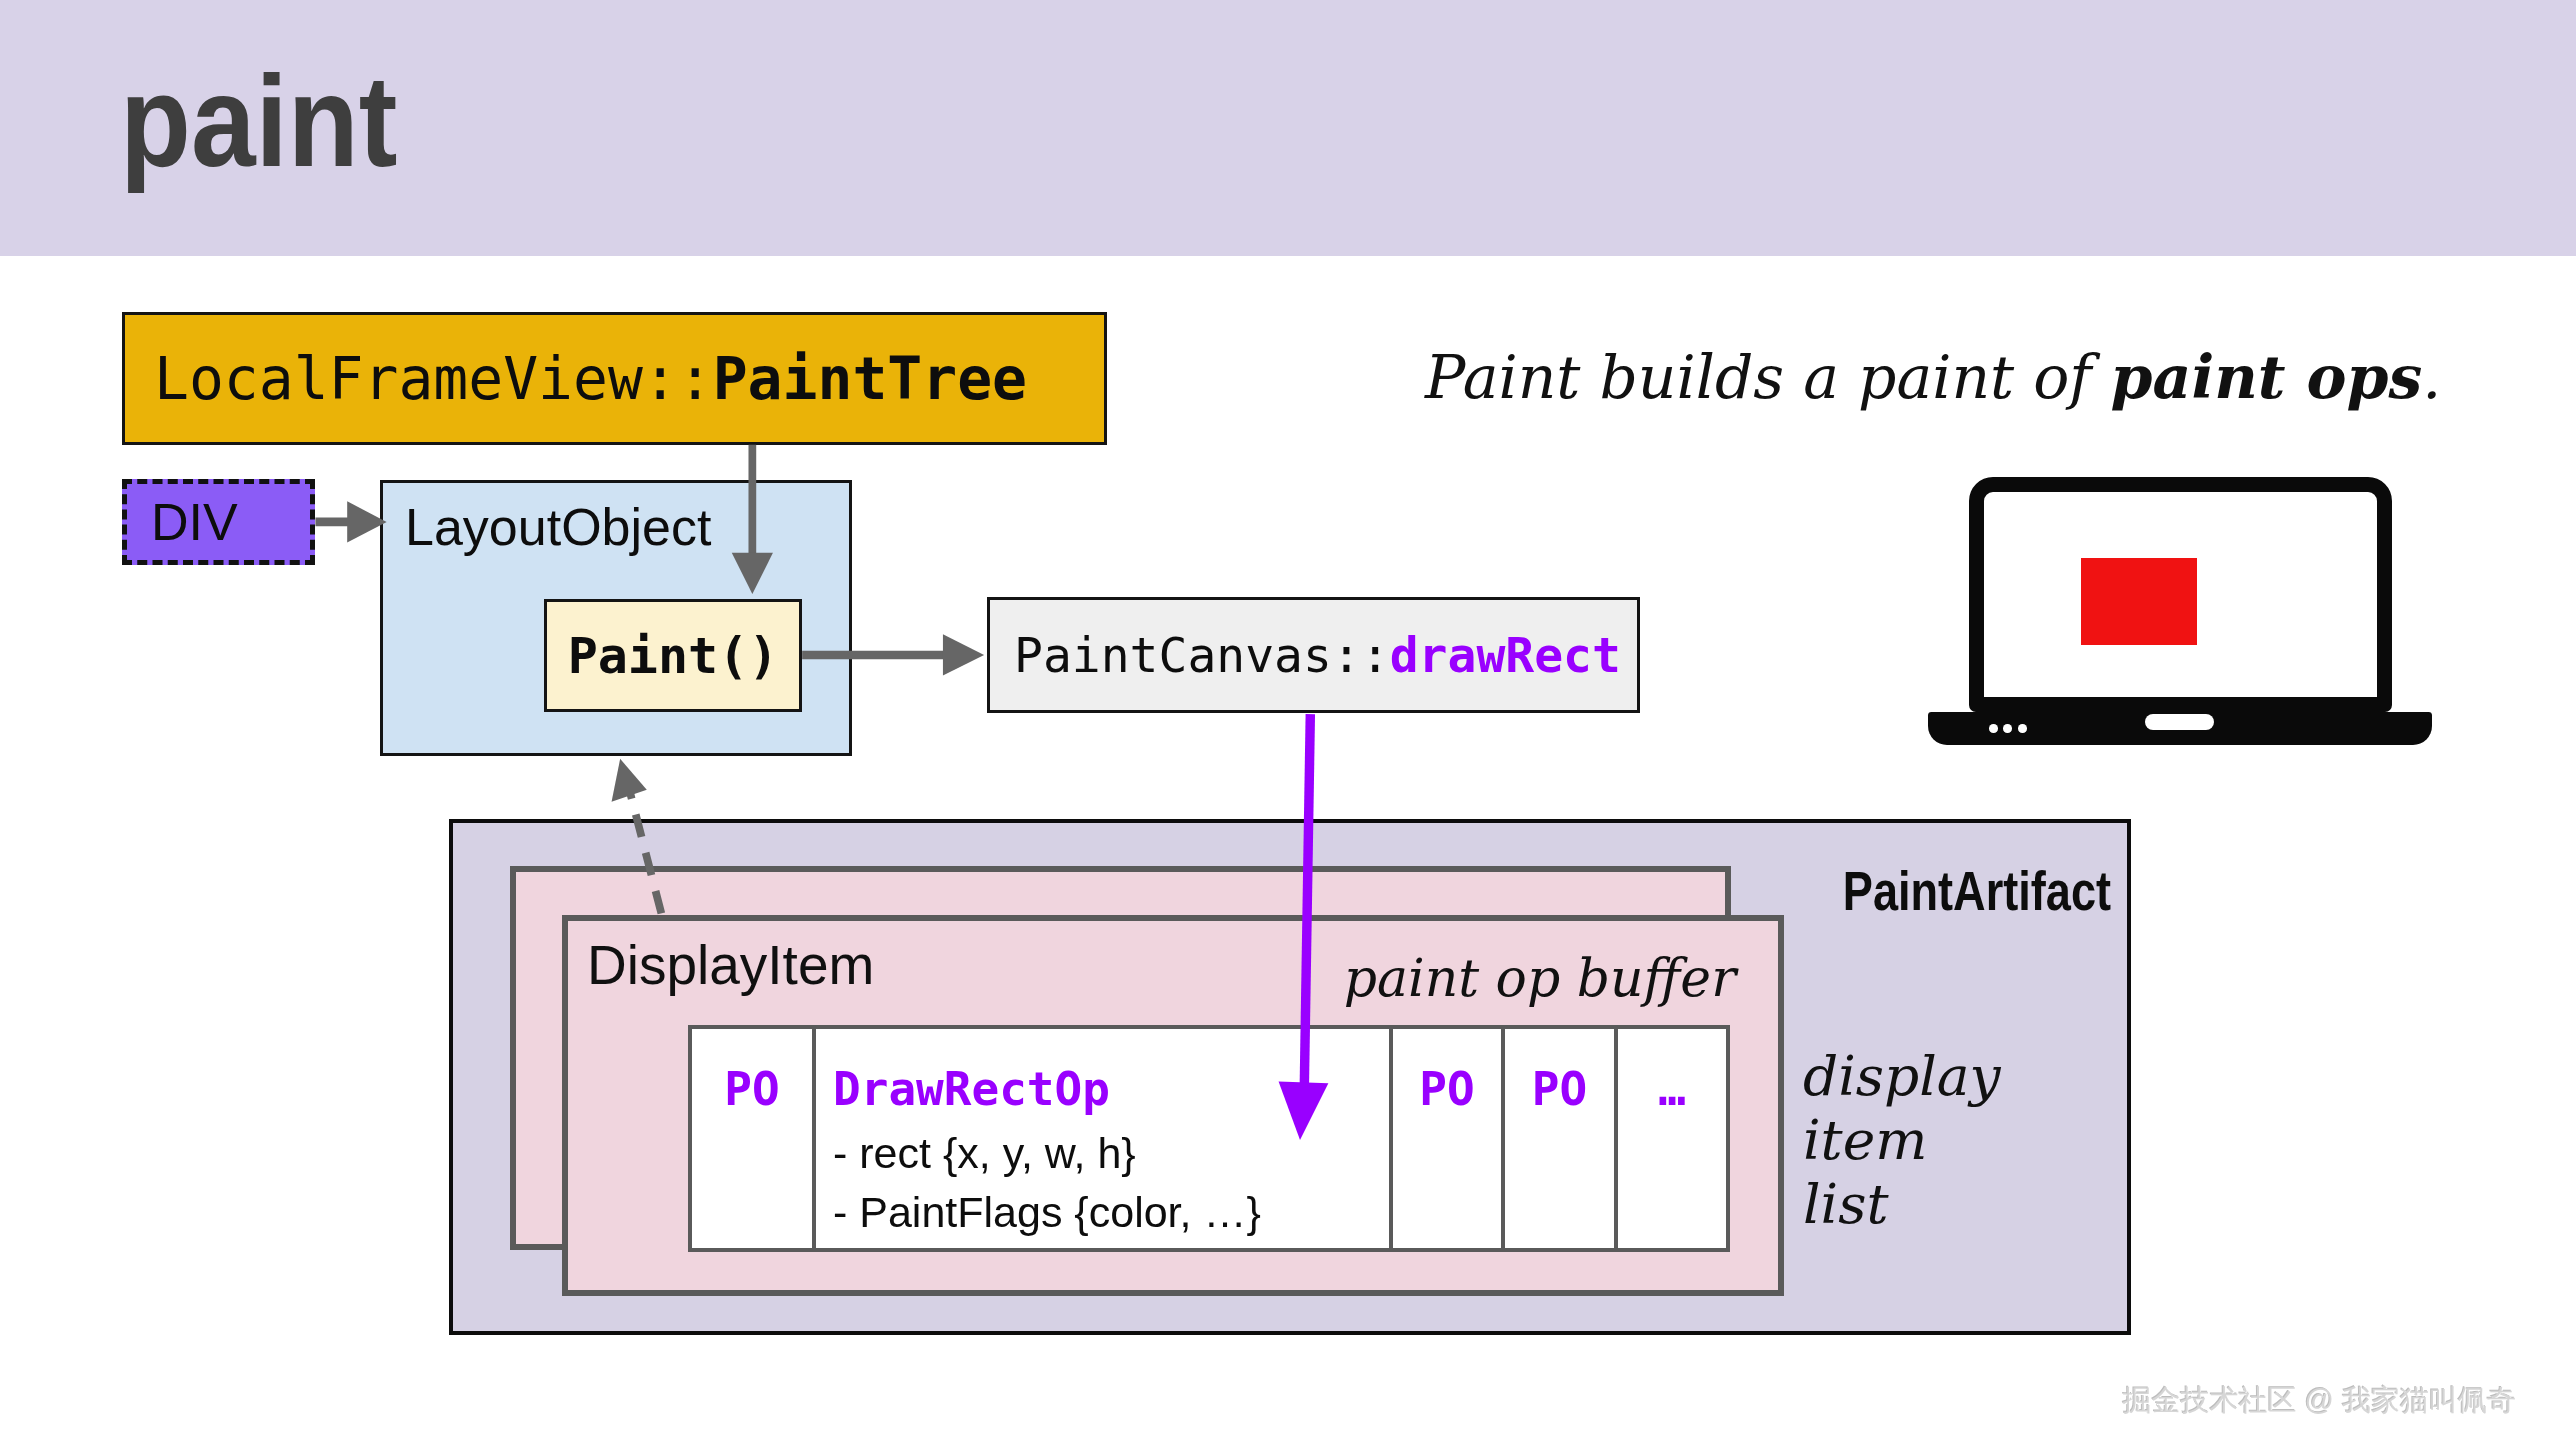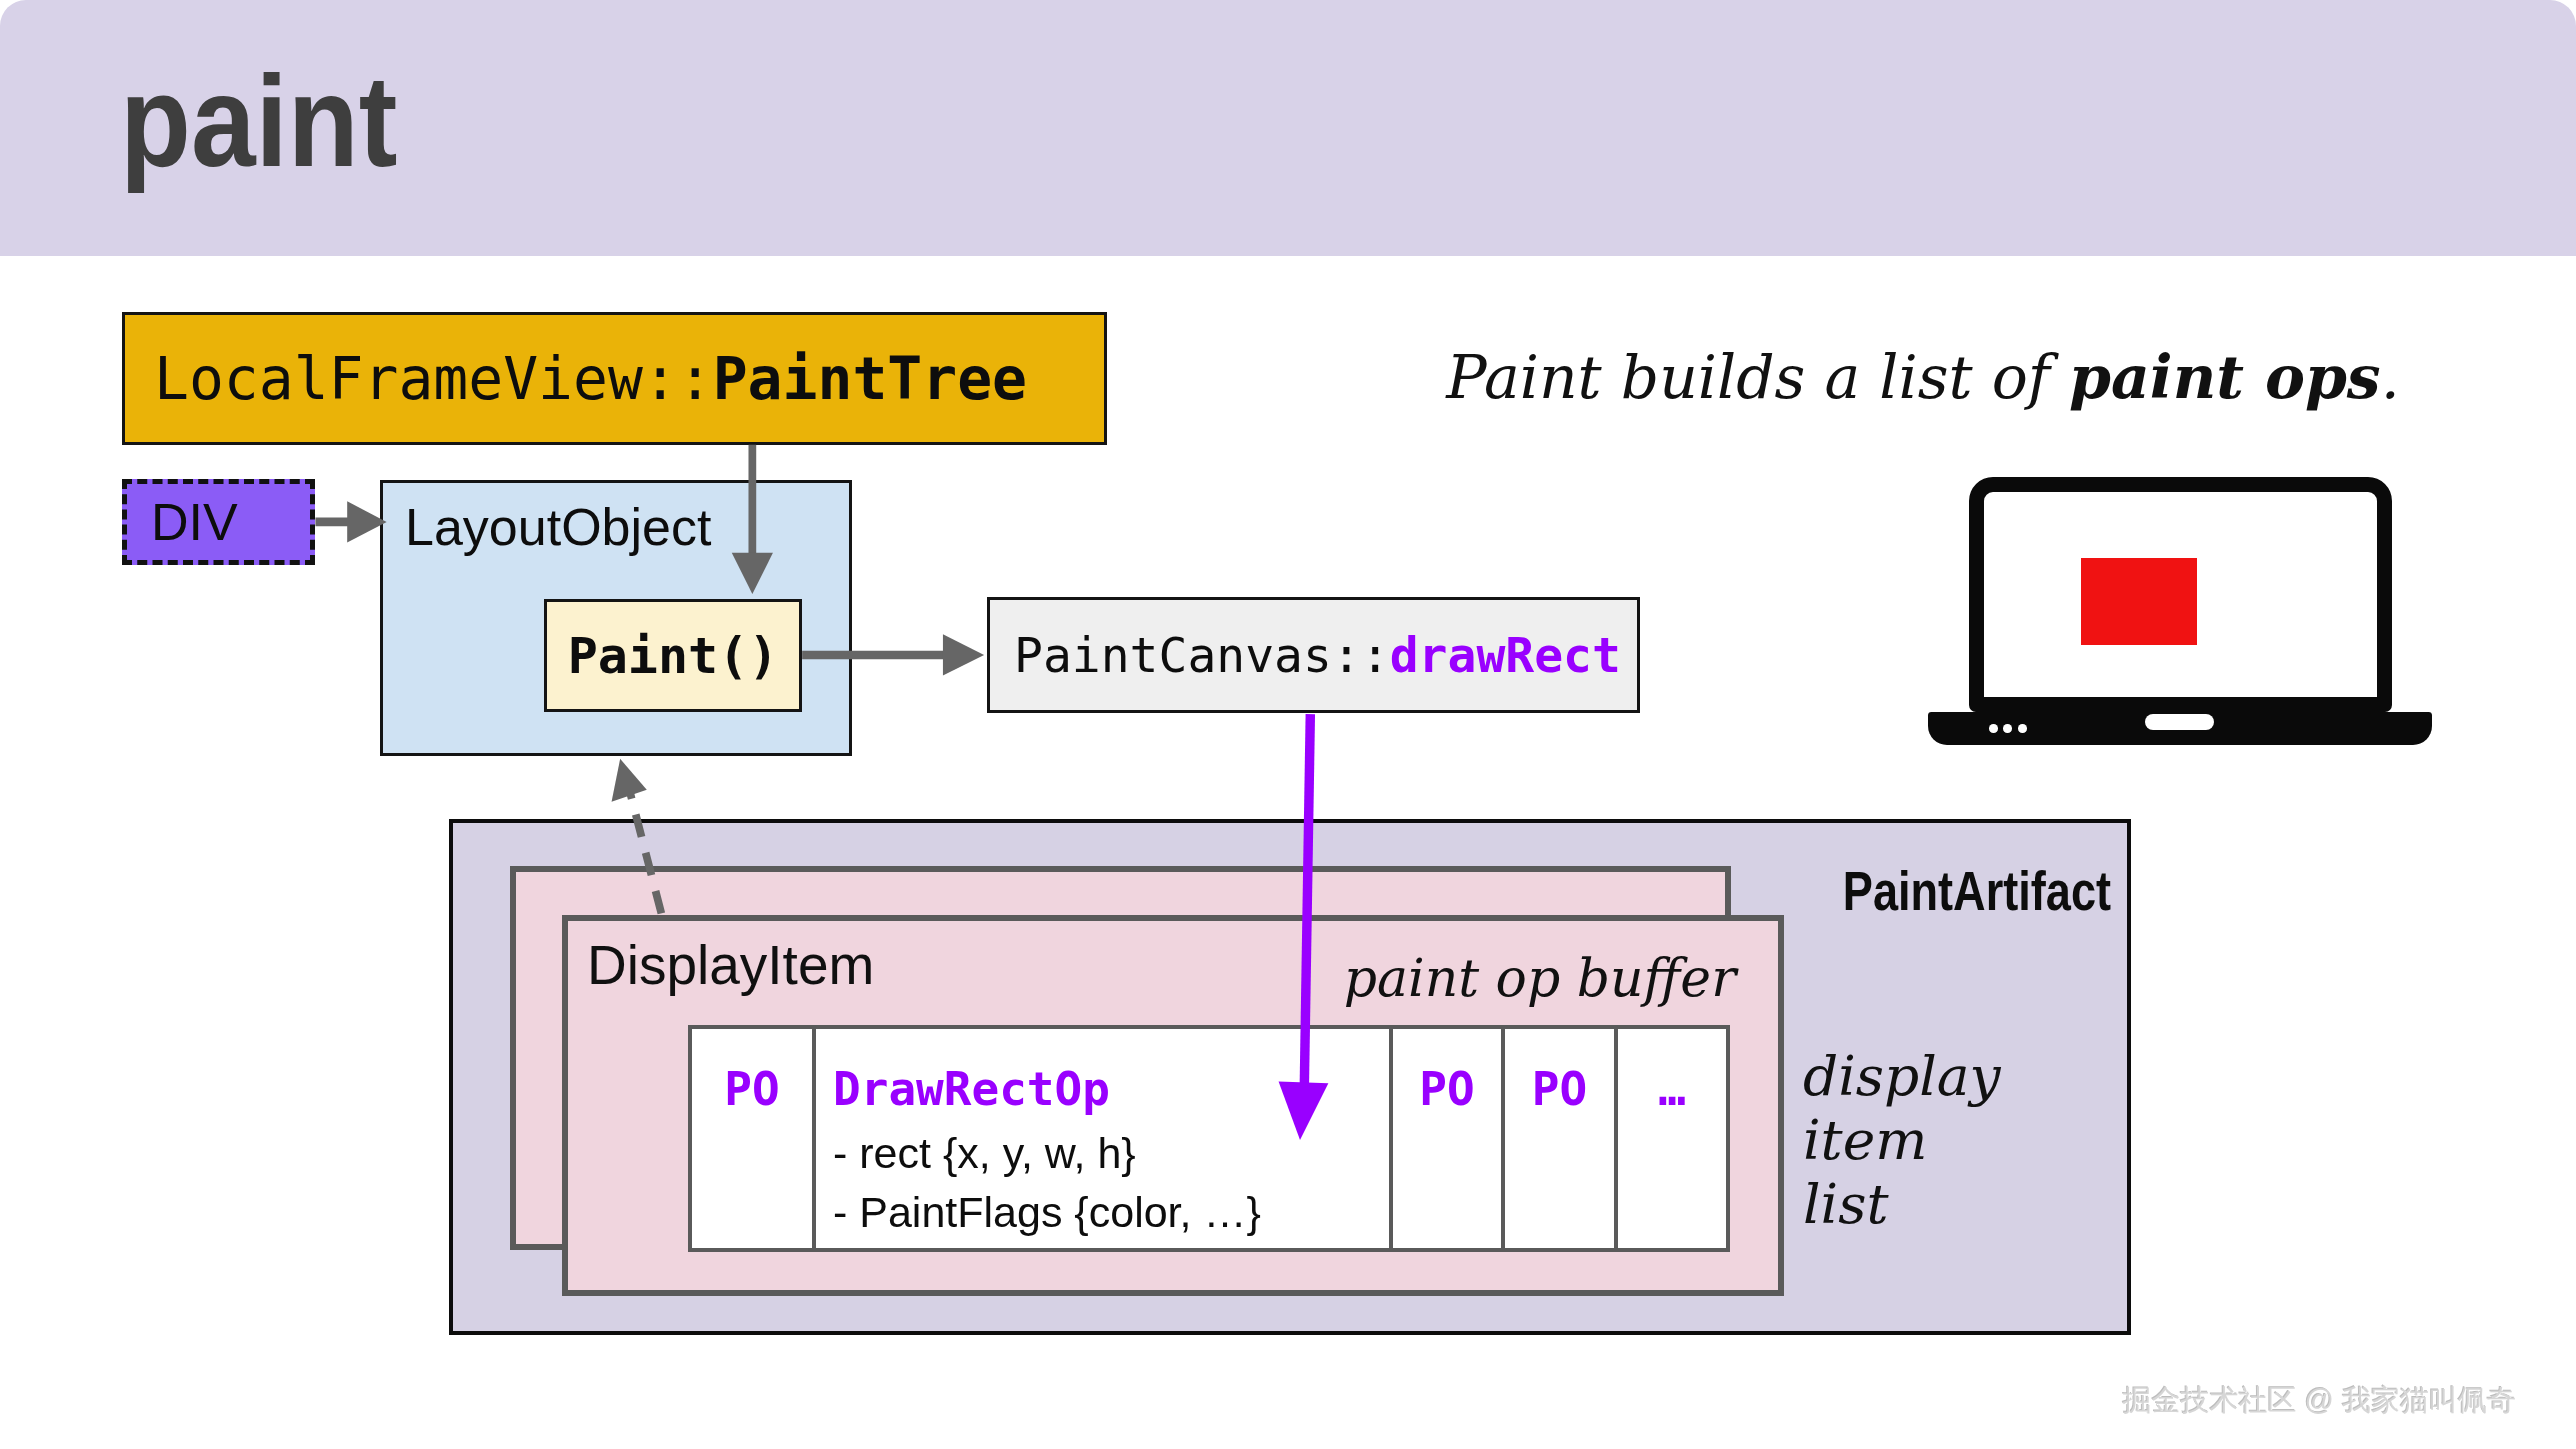--- a/index.html
+++ b/index.html
@@ -1,17 +1,17 @@
 <!DOCTYPE html>
 <html style="font-size:13.7px"><head>
 <meta charset="utf-8">
 <style>
   html,body{margin:0;padding:0;background:#ffffff;}
   #stage{position:relative;width:2576px;height:1449px;overflow:hidden;background:#ffffff;
-         font-family:"Liberation Sans", sans-serif;border-radius:26px;}
+         font-family:"Liberation Sans", sans-serif;}
   .abs{position:absolute;}
 
   
   #band{left:0;top:0;width:2576px;height:256px;background:#d8d2e8;}
   #slide-title{left:120px;top:57px;font-size:129px;line-height:129px;font-weight:bold;
                color:#3e3e3e;transform:scaleX(0.9);transform-origin:0 50%;}
 
   
   .code{font-family:"DejaVu Sans Mono", monospace;color:#0d0d0d;white-space:nowrap;}
   #paint-tree-box{left:122px;top:312px;width:985px;height:133px;background:#eab308;
@@ -104,21 +104,21 @@
   </div>
 
   <div id="canvas-box" class="abs">
     <span class="code"><span>PaintCanvas::</span><span class="accent">drawRect</span></span>
   </div>
 
   <div id="paint-box" class="abs">
     <span class="code">Paint()</span>
   </div>
 
-  <div id="headline" class="abs"><span>Paint builds a list of </span><b>paint ops</b><span>.</span></div>
+  <div id="headline" class="abs"><span>Paint builds a paint of </span><b>paint ops</b><span>.</span></div>
 
   <div id="laptop-screen" class="abs"></div>
   <div id="laptop-red-rect" class="abs"></div>
   <div id="laptop-base" class="abs"></div>
   <div class="base-dot abs" style="left:1989px;"></div>
   <div class="base-dot abs" style="left:2003px;"></div>
   <div class="base-dot abs" style="left:2018px;"></div>
   <div id="laptop-notch" class="abs"></div>
 
   <div id="artifact-box" class="abs"></div>

